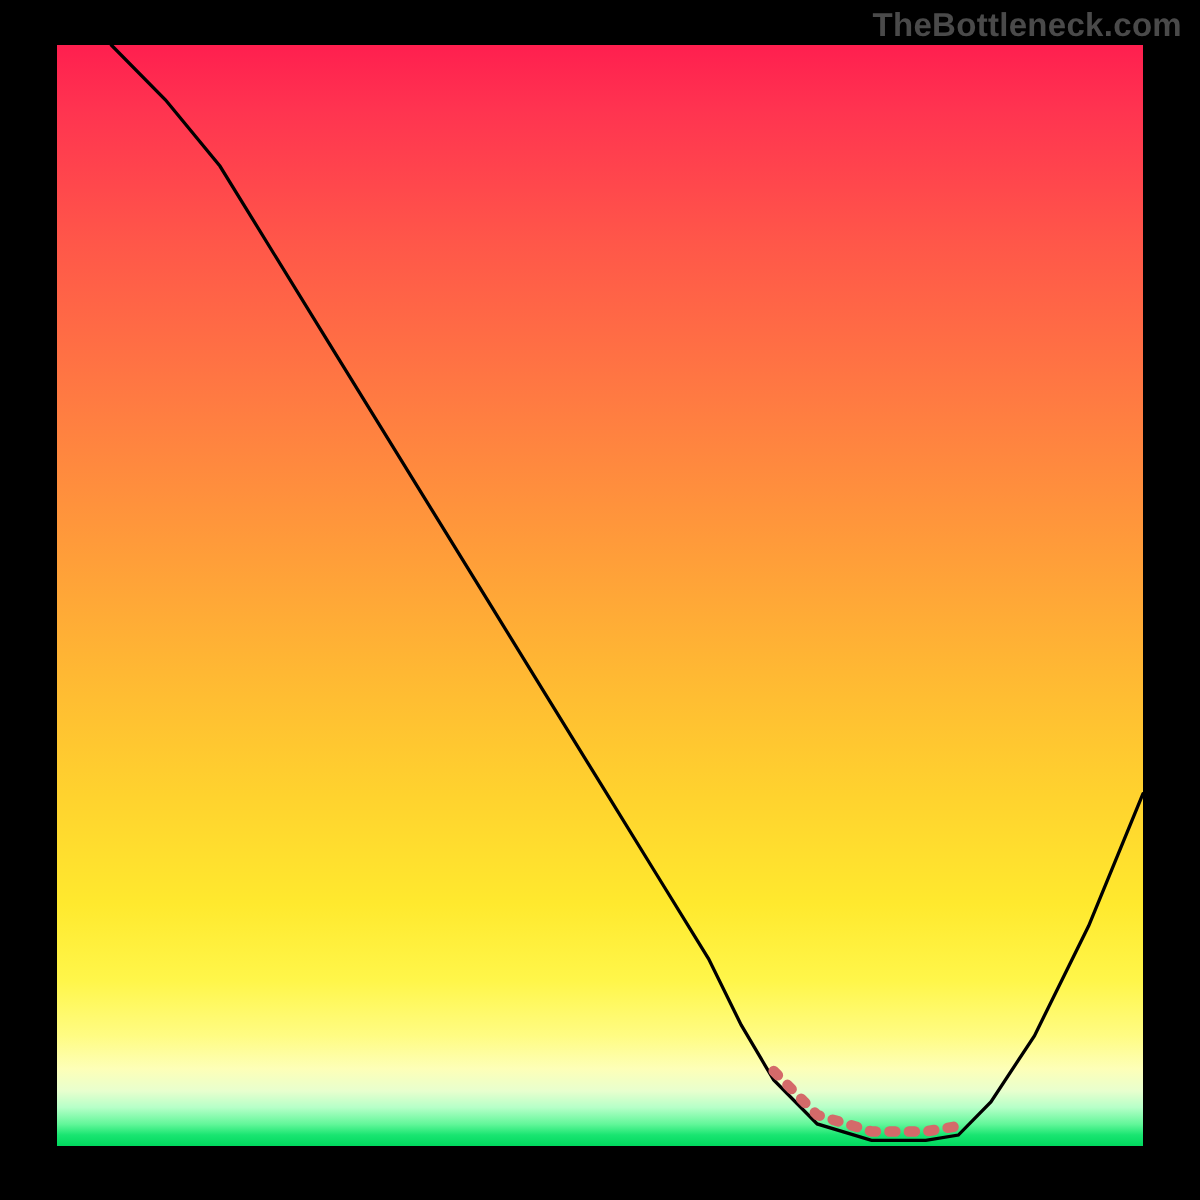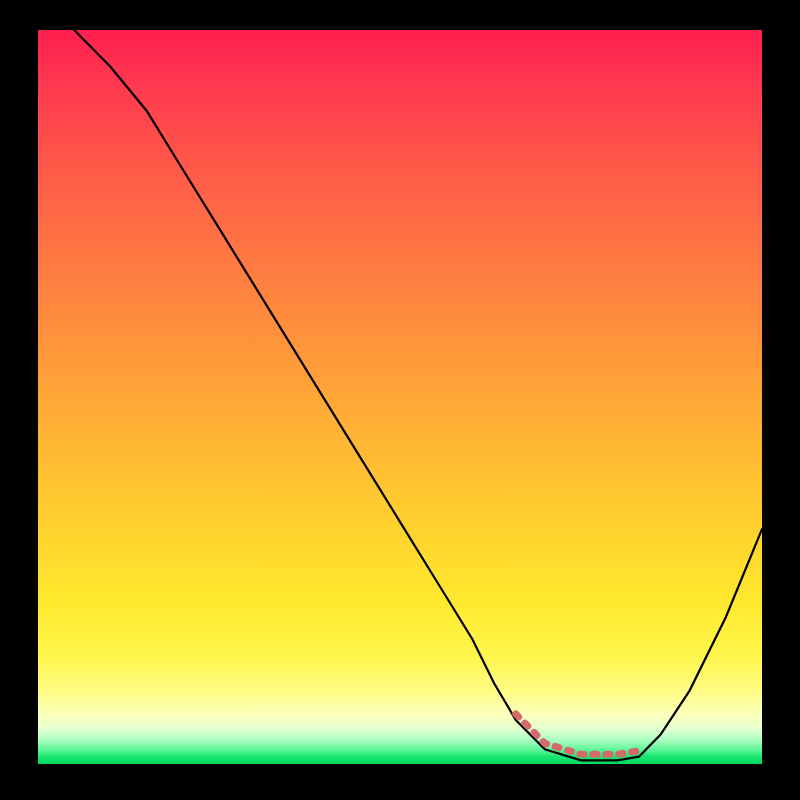--- a/index.html
+++ b/index.html
@@ -64,20 +64,21 @@
     inset: 0;
     width: 100%;
     height: 100%;
   }
 </style>
 </head>
 <body>
 
 <div class="frame">
 
+  <div class="watermark">TheBottleneck.com</div>
 
   <div class="plot">
     <div class="gradient"></div>
     <svg class="curve" viewBox="0 0 724 734" preserveAspectRatio="none">
       <path fill="none" stroke="#000" stroke-width="2.2" stroke-linecap="round" d="M36.2 0.0 L72.4 36.7 L108.6 80.7 L144.8 139.5 L181.0 198.2 L217.2 256.9 L253.4 315.6 L289.6 374.3 L325.8 433.1 L362.0 491.8 L398.2 550.5 L434.4 609.2 L456.1 653.3 L477.8 690.0 L506.8 719.3 L543.0 730.3 L579.2 730.3 L600.9 726.7 L622.6 704.6 L651.6 660.6 L687.8 587.2 L724.0 499.1"></path>
       <path fill="none" stroke="#d46a6a" stroke-width="7" stroke-linecap="round" stroke-dasharray="4 9" d="M477.8 684.0 L506.8 713.3 L543.0 724.3 L579.2 724.3 L600.9 720.7"></path>
     </svg>
   </div>
 
 </div>

